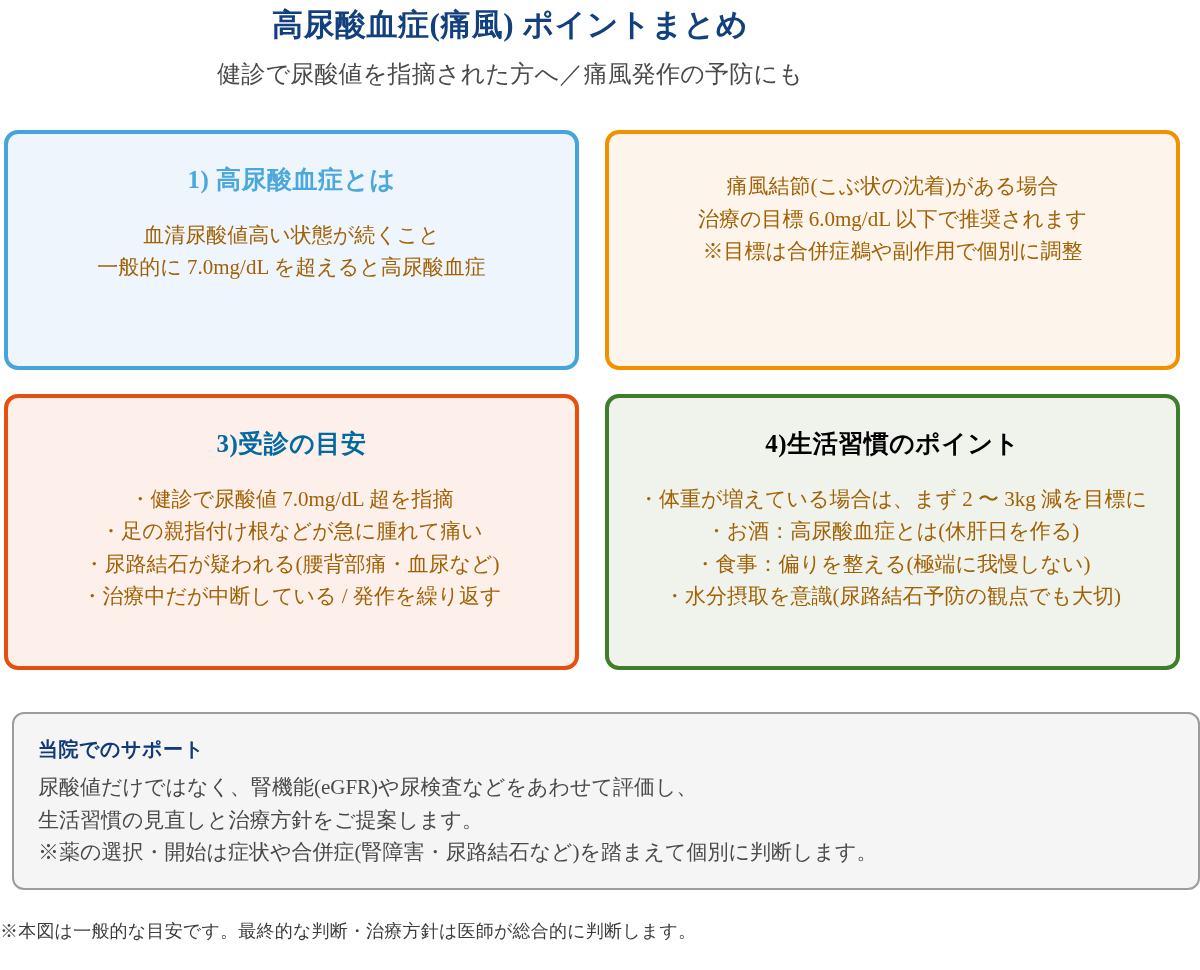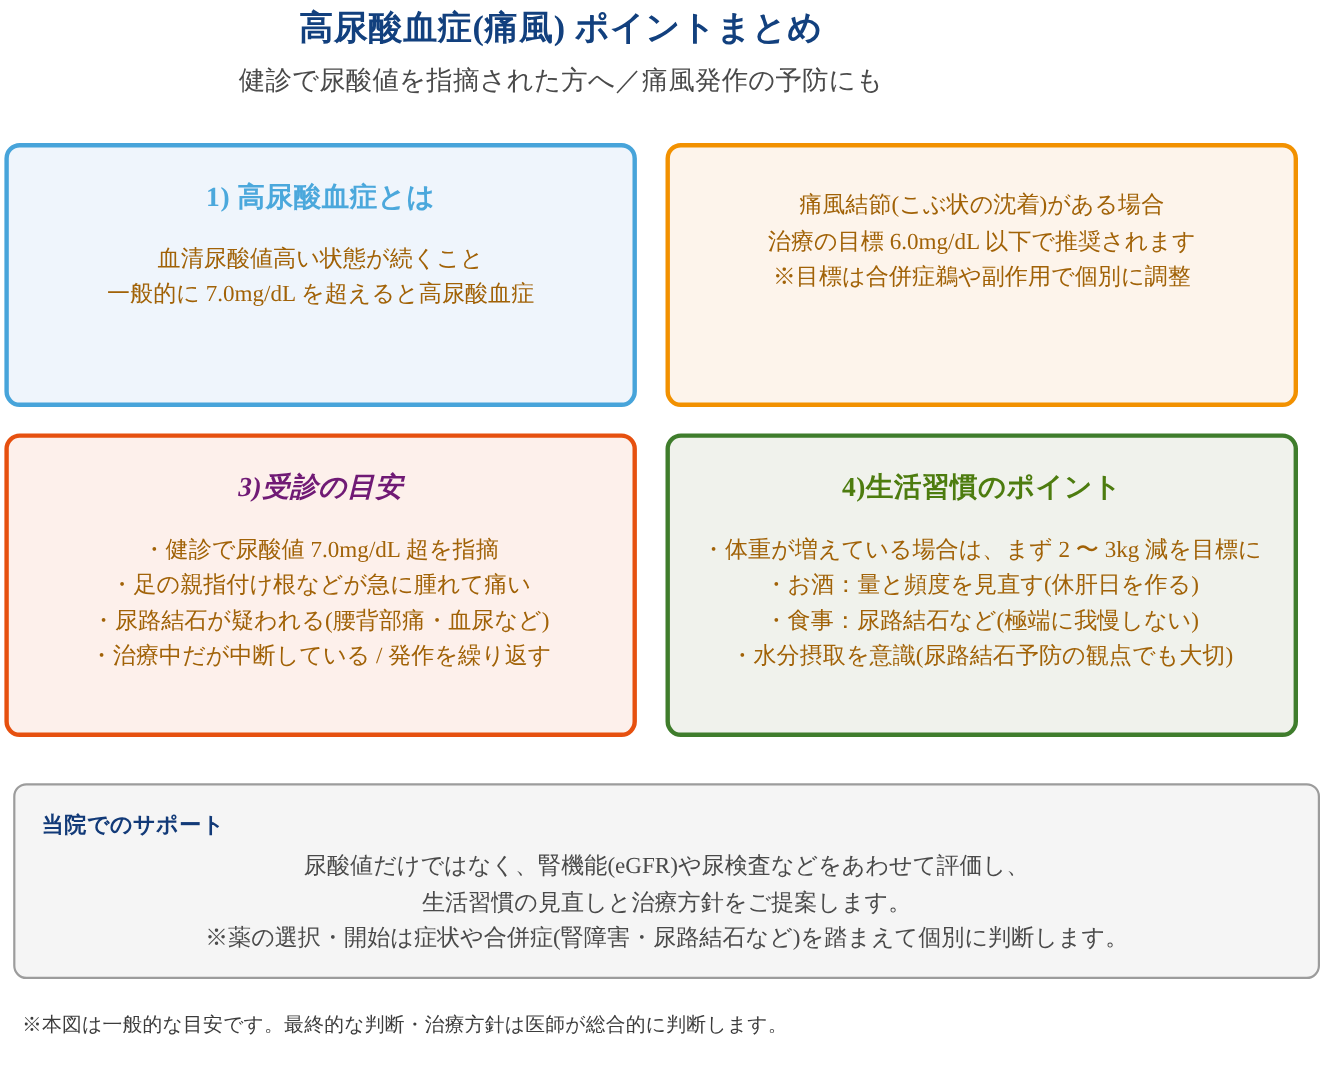--- a/index.html
+++ b/index.html
@@ -79,23 +79,23 @@
     margin-top: 22px;
   }
   .card-body .line { white-space: nowrap; }
 
   
   .card-blue   { background: #eff5fc; border-color: #47a4da; }
   .card-blue   .card-title { color: #4ba8dc; }
   .card-orange { background: #fdf4eb; border-color: #f29100; }
   .card-orange .card-title { color: #f0990d; }
   .card-red    { background: #fdf0eb; border-color: #e6500f; }
-  .card-red    .card-title { color: #701a75; font-style: italic; }
+  .card-red    .card-title { color: #0369a1; }
   .card-green  { background: #f0f2ec; border-color: #3f7d2c; }
-  .card-green  .card-title { color: #4d7c0f; }
+  .card-green  .card-title { color: #000000; }
 
   
   .support-box {
     position: absolute;
     left: 12px;
     top: 712px;
     width: 1188px;
     height: 178px;
     box-sizing: border-box;
     background: #f5f5f5;
@@ -106,31 +106,31 @@
   .support-label {
     font-size: 20px;
     font-weight: bold;
     color: #123a78;
     text-align: left;
     letter-spacing: 0.5px;
     margin: 0;
   }
   .support-body {
     margin-top: 8px;
-    text-align: center;
+    text-align: left;
     font-size: 21px;
     color: #4a4a4a;
     line-height: 1.55;
   }
   .support-body .line { white-space: nowrap; }
 
   
   .footnote {
     position: absolute;
-    left: 20px;
+    left: 0;
     top: 920px;
     font-size: 18px;
     color: #3c3c3c;
     letter-spacing: 0.2px;
     line-height: 1.3;
   }
 </style>
 </head>
 <body>
 
@@ -166,22 +166,22 @@
         <div class="line">・足の親指付け根などが急に腫れて痛い</div>
         <div class="line">・尿路結石が疑われる(腰背部痛・血尿など)</div>
         <div class="line">・治療中だが中断している / 発作を繰り返す</div>
       </div>
     </div>
 
     <div class="card row2 card-green">
       <div class="card-title">4)生活習慣のポイント</div>
       <div class="card-body">
         <div class="line">・体重が増えている場合は、まず 2 〜 3kg 減を目標に</div>
-        <div class="line">・お酒：量と頻度を見直す(休肝日を作る)</div>
-        <div class="line">・食事：尿路結石など(極端に我慢しない)</div>
+        <div class="line">・お酒：高尿酸血症とは(休肝日を作る)</div>
+        <div class="line">・食事：偏りを整える(極端に我慢しない)</div>
         <div class="line">・水分摂取を意識(尿路結石予防の観点でも大切)</div>
       </div>
     </div>
 
   </div>
 
   <div class="support-box">
     <div class="support-label">当院でのサポート</div>
     <div class="support-body">
       <div class="line">尿酸値だけではなく、腎機能(eGFR)や尿検査などをあわせて評価し、</div>

